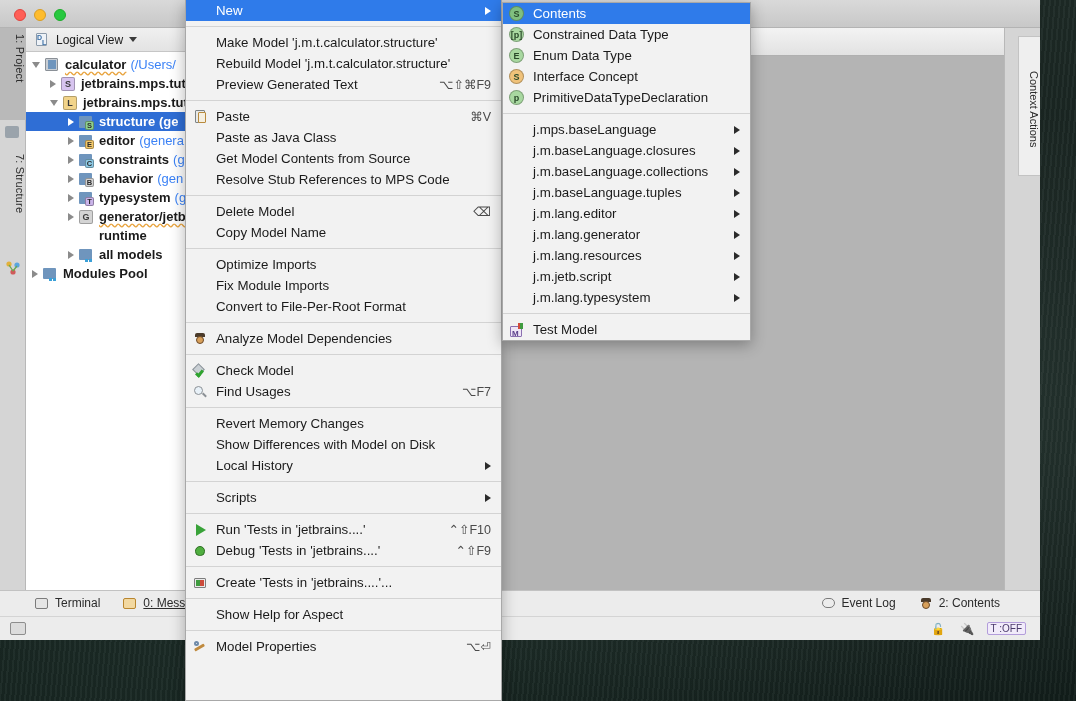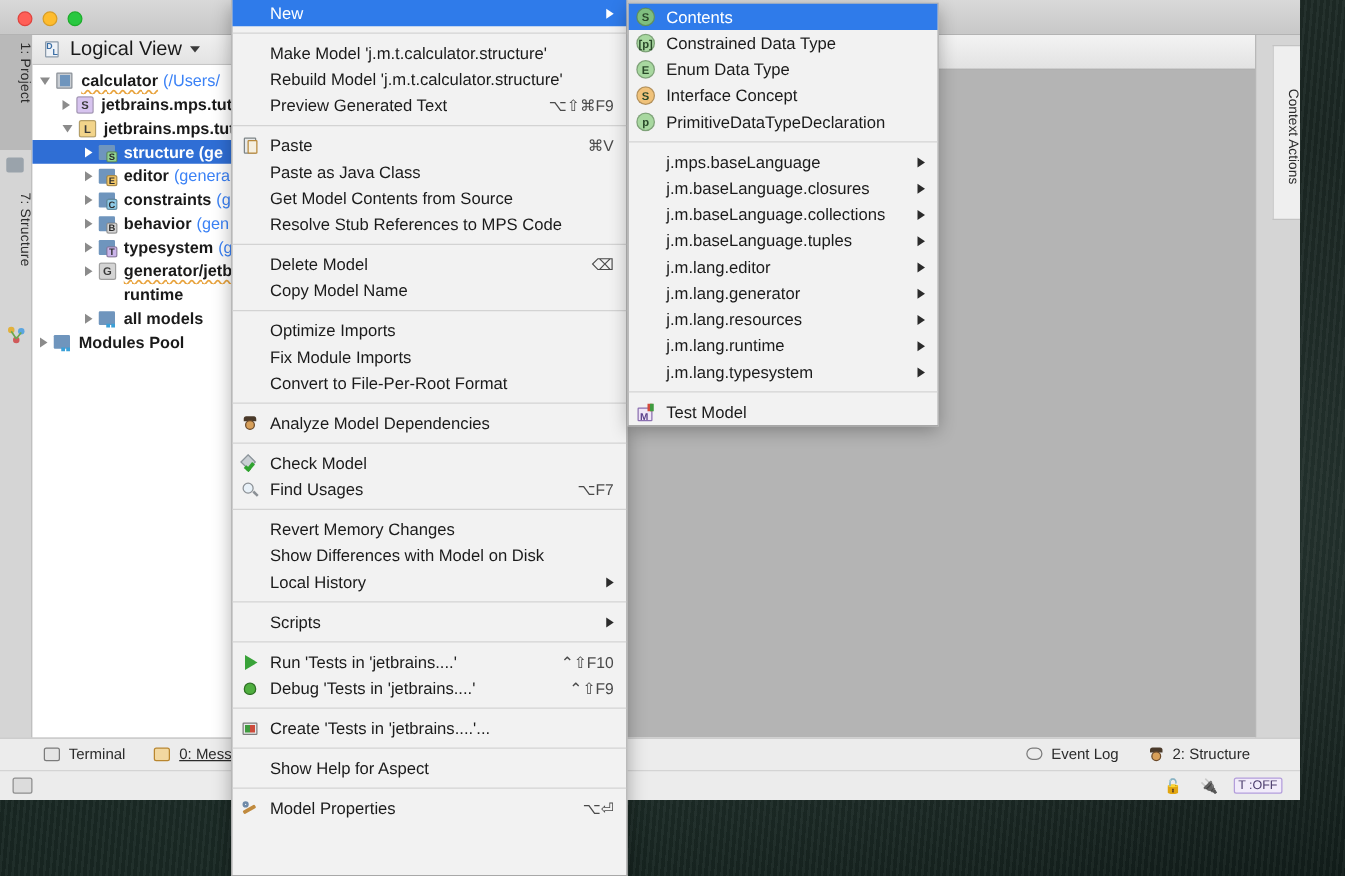--- a/index.html
+++ b/index.html
@@ -60,21 +60,21 @@
   
   .treepanel {
     position: absolute; left: 26px; top: 28px; width: 475px; height: 562px;
     background: #ffffff; border-right: 1px solid #b8b8b8;
   }
   .treehead {
     height: 24px; background: linear-gradient(180deg,#f0f0f0,#e3e3e3);
     border-bottom: 1px solid #c6c6c6;
     display: flex; align-items: center; padding-left: 8px; gap: 6px;
   }
-  .treehead-label { font-size: 16px; color: #1a1a1a; }
+  .treehead-label { font-size: 12px; color: #1a1a1a; }
   .caret-down { width: 0; height: 0; border-left: 4px solid transparent;
     border-right: 4px solid transparent; border-top: 5px solid #3a3a3a; }
 
   .treebody { position: relative; padding-top: 3px; }
   .trow {
     display: flex; align-items: center; height: 19px; font-size: 13px;
     white-space: nowrap; padding-right: 6px;
   }
   .trow.sel { background: #2f6ed5; color: #ffffff; }
   .twist {
@@ -428,21 +428,21 @@
         <span class="ic-evt" style="width:16px;height:16px;display:inline-block">
             <span class="b"></span>
           </span>
         <span>Event Log</span>
       </div>
       <div class="sb-item">
         <span class="ic-person" style="width:16px;height:16px;display:inline-block">
           <span class="hat"></span>
             <span class="face"></span>
         </span>
-        <span>2: Structure</span>
+        <span>2: Contents</span>
       </div>
       <div style="width:18px"></div>
     </div>
 
     <div class="statusbar2">
       <div style="width:10px"></div>
       <div class="mini-sq"></div>
       <div style="flex:1 1 auto"></div>
       <span style="margin-right:14px">🔓</span>
       <span style="margin-right:12px">🔌</span>
@@ -637,21 +637,21 @@
       </div>
       <div class="mi">
         <span class="label">j.m.lang.generator</span>
         <span class="arrow"></span>
       </div>
       <div class="mi">
         <span class="label">j.m.lang.resources</span>
         <span class="arrow"></span>
       </div>
       <div class="mi">
-        <span class="label">j.m.lang.runtime</span>
+        <span class="label">j.m.jetb.script</span>
         <span class="arrow"></span>
       </div>
       <div class="mi">
         <span class="label">j.m.lang.typesystem</span>
         <span class="arrow"></span>
       </div>
       <div class="sep"></div>
       <div class="mi">
         <span class="mi-icon ic-testmodel">
           <span class="s2"></span>

